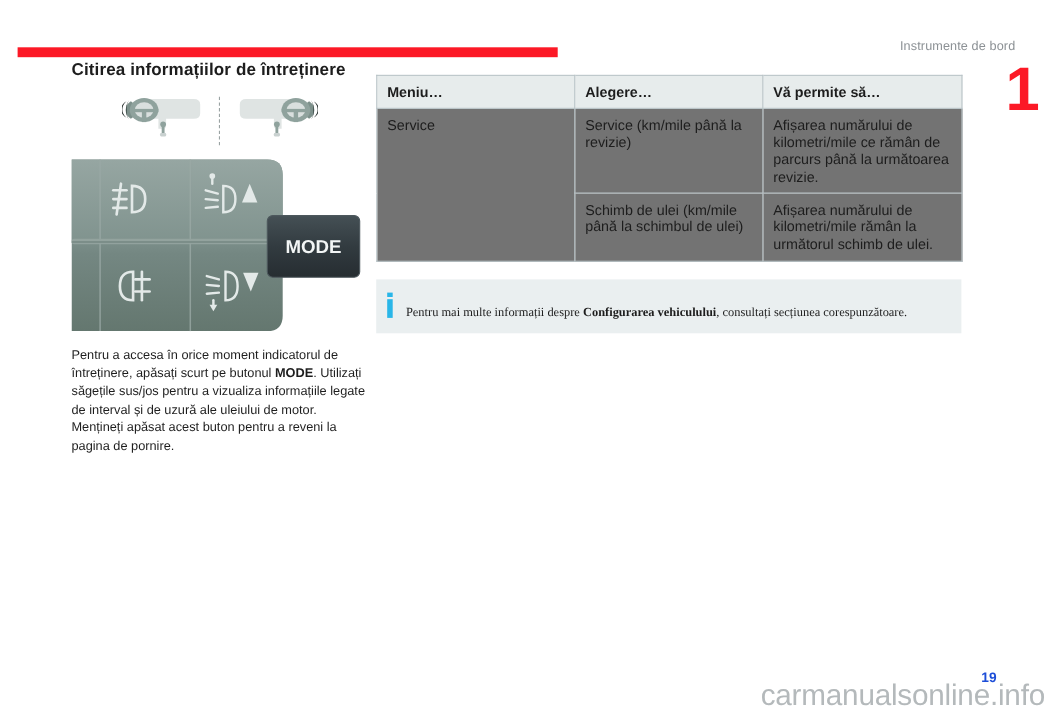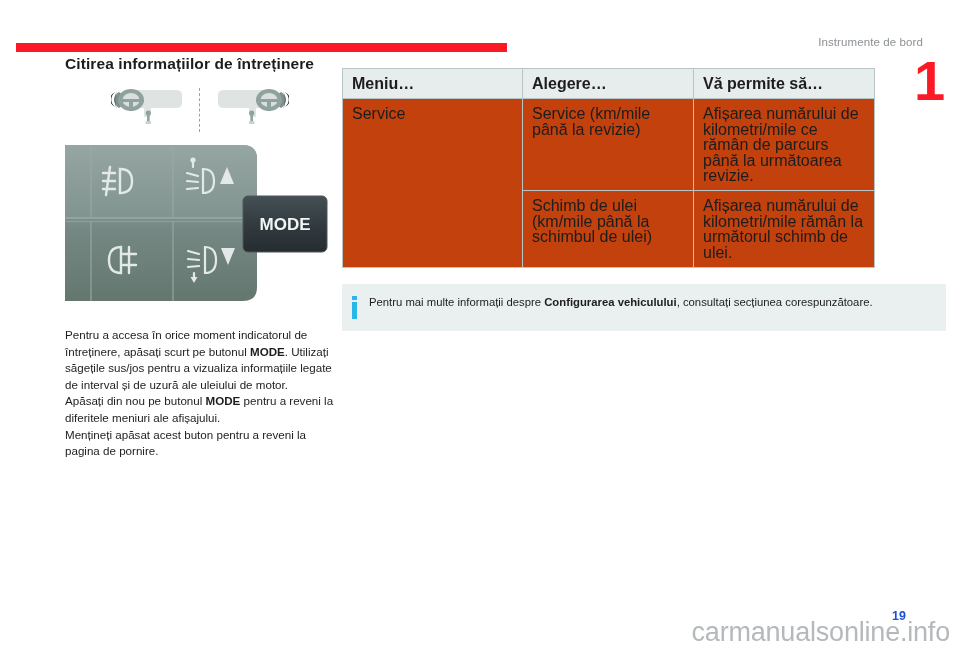--- a/index.html
+++ b/index.html
@@ -88,21 +88,21 @@
 
   
   #control-panel-figure {
     position: relative;
     width: 268px;
     height: 160px;
     margin-top: 4px;
   }
 
   #body-text {
-    margin-top: 24px;
+    margin-top: 12px;
     font-size: 11.6px;
     line-height: 16.6px;
     color: #1d1d1d;
   }
   #body-text p { margin: 0; }
   #body-text b { font-weight: bold; }
 
   
   #right-column {
     position: absolute;
@@ -115,45 +115,46 @@
     width: 532px;
     table-layout: fixed;
     border: 1px solid #b9c4c7;
   }
   #menu-table th,
   #menu-table td {
     border: 1px solid #b9c4c7;
     text-align: left;
     vertical-align: top;
     padding: 7px 9px 7px 9px;
-    font-size: 16px;
+    font-size: 13px;
     line-height: 15.4px;
     color: #1d1d1d;
   }
   #menu-table th {
     background: #e7ecec;
     font-weight: bold;
     height: 14px;
   }
-  #menu-table td { background: #c2410c; margin-top: 44px; }
+  #menu-table td { background: #737373; margin-top: 44px; }
   #menu-table col.c1 { width: 180px; }
   #menu-table col.c2 { width: 171px; }
   #menu-table col.c3 { width: 181px; }
   .row-service { height: 76px; }
   .row-oil { height: 62px; }
 
   
   #note-box {
     margin-top: 16px;
-    width: 604px;
+    width: 532px;
     background: #eaeff0;
-    padding: 10px 12px 11px 12px;
+    padding: 22px 12px 11px 12px;
     box-sizing: border-box;
     position: relative;
     min-height: 47px;
+    font-family: Liberation Serif, serif;
   }
   #note-icon {
     position: absolute;
     left: 10px;
     top: 12px;
     width: 5px;
   }
   #note-icon .dot {
     width: 5px; height: 4px;
     background: #29b6e8;
@@ -324,23 +325,20 @@
         <text x="220" y="87" text-anchor="middle" fill="#f2f5f5" font-family="Liberation Sans, sans-serif" font-size="17" font-weight="bold">MODE</text>
       </g>
     </svg>
   </div>
 
   <div id="body-text">
     <p>
       <span>Pentru a accesa în orice moment indicatorul de întreținere, apăsați scurt pe butonul </span><b>MODE</b><span>. Utilizați săgețile sus/jos pentru a vizualiza informațiile legate de interval și de uzură ale uleiului de motor.</span>
     </p>
     <p>
-      <span>Apăsați din nou pe butonul </span><b>MODE</b><span> pentru a reveni la diferitele meniuri ale afișajului.</span>
-    </p>
-    <p>
       <span>Mențineți apăsat acest buton pentru a reveni la pagina de pornire.</span>
     </p>
   </div>
 </div>
 
 <div id="right-column">
 
   <table id="menu-table">
     <colgroup>
         <col class="c1">

